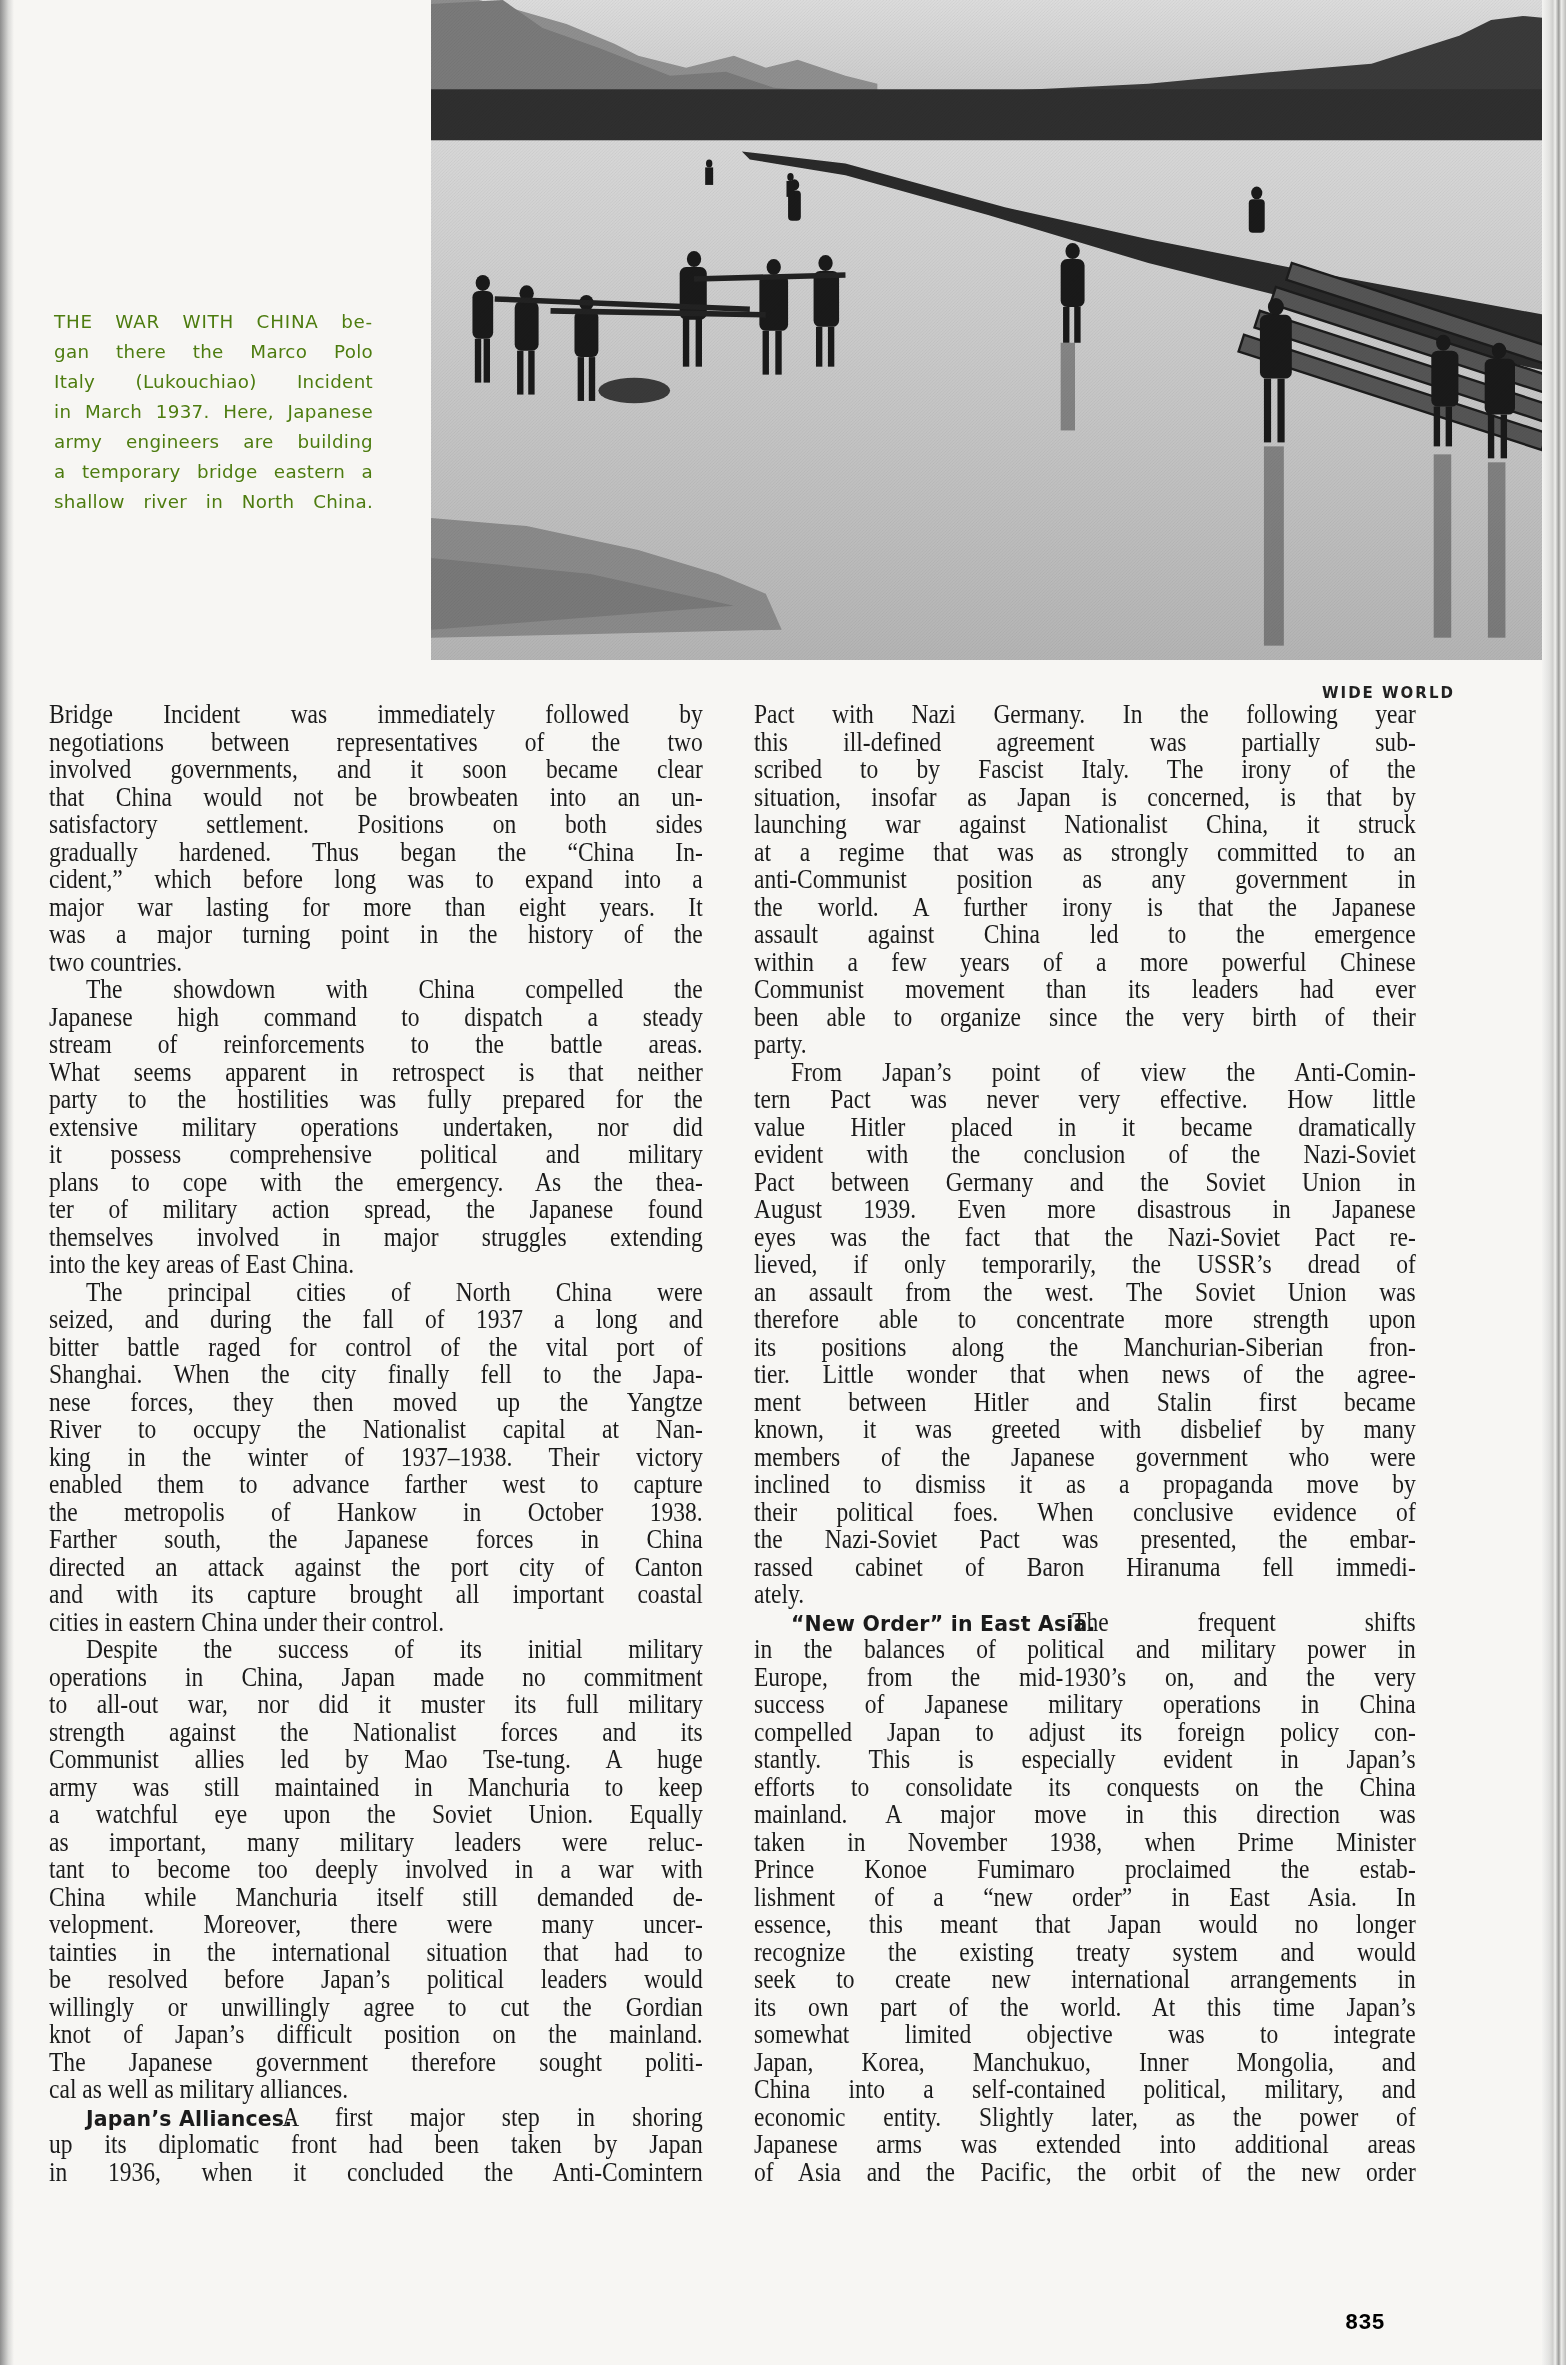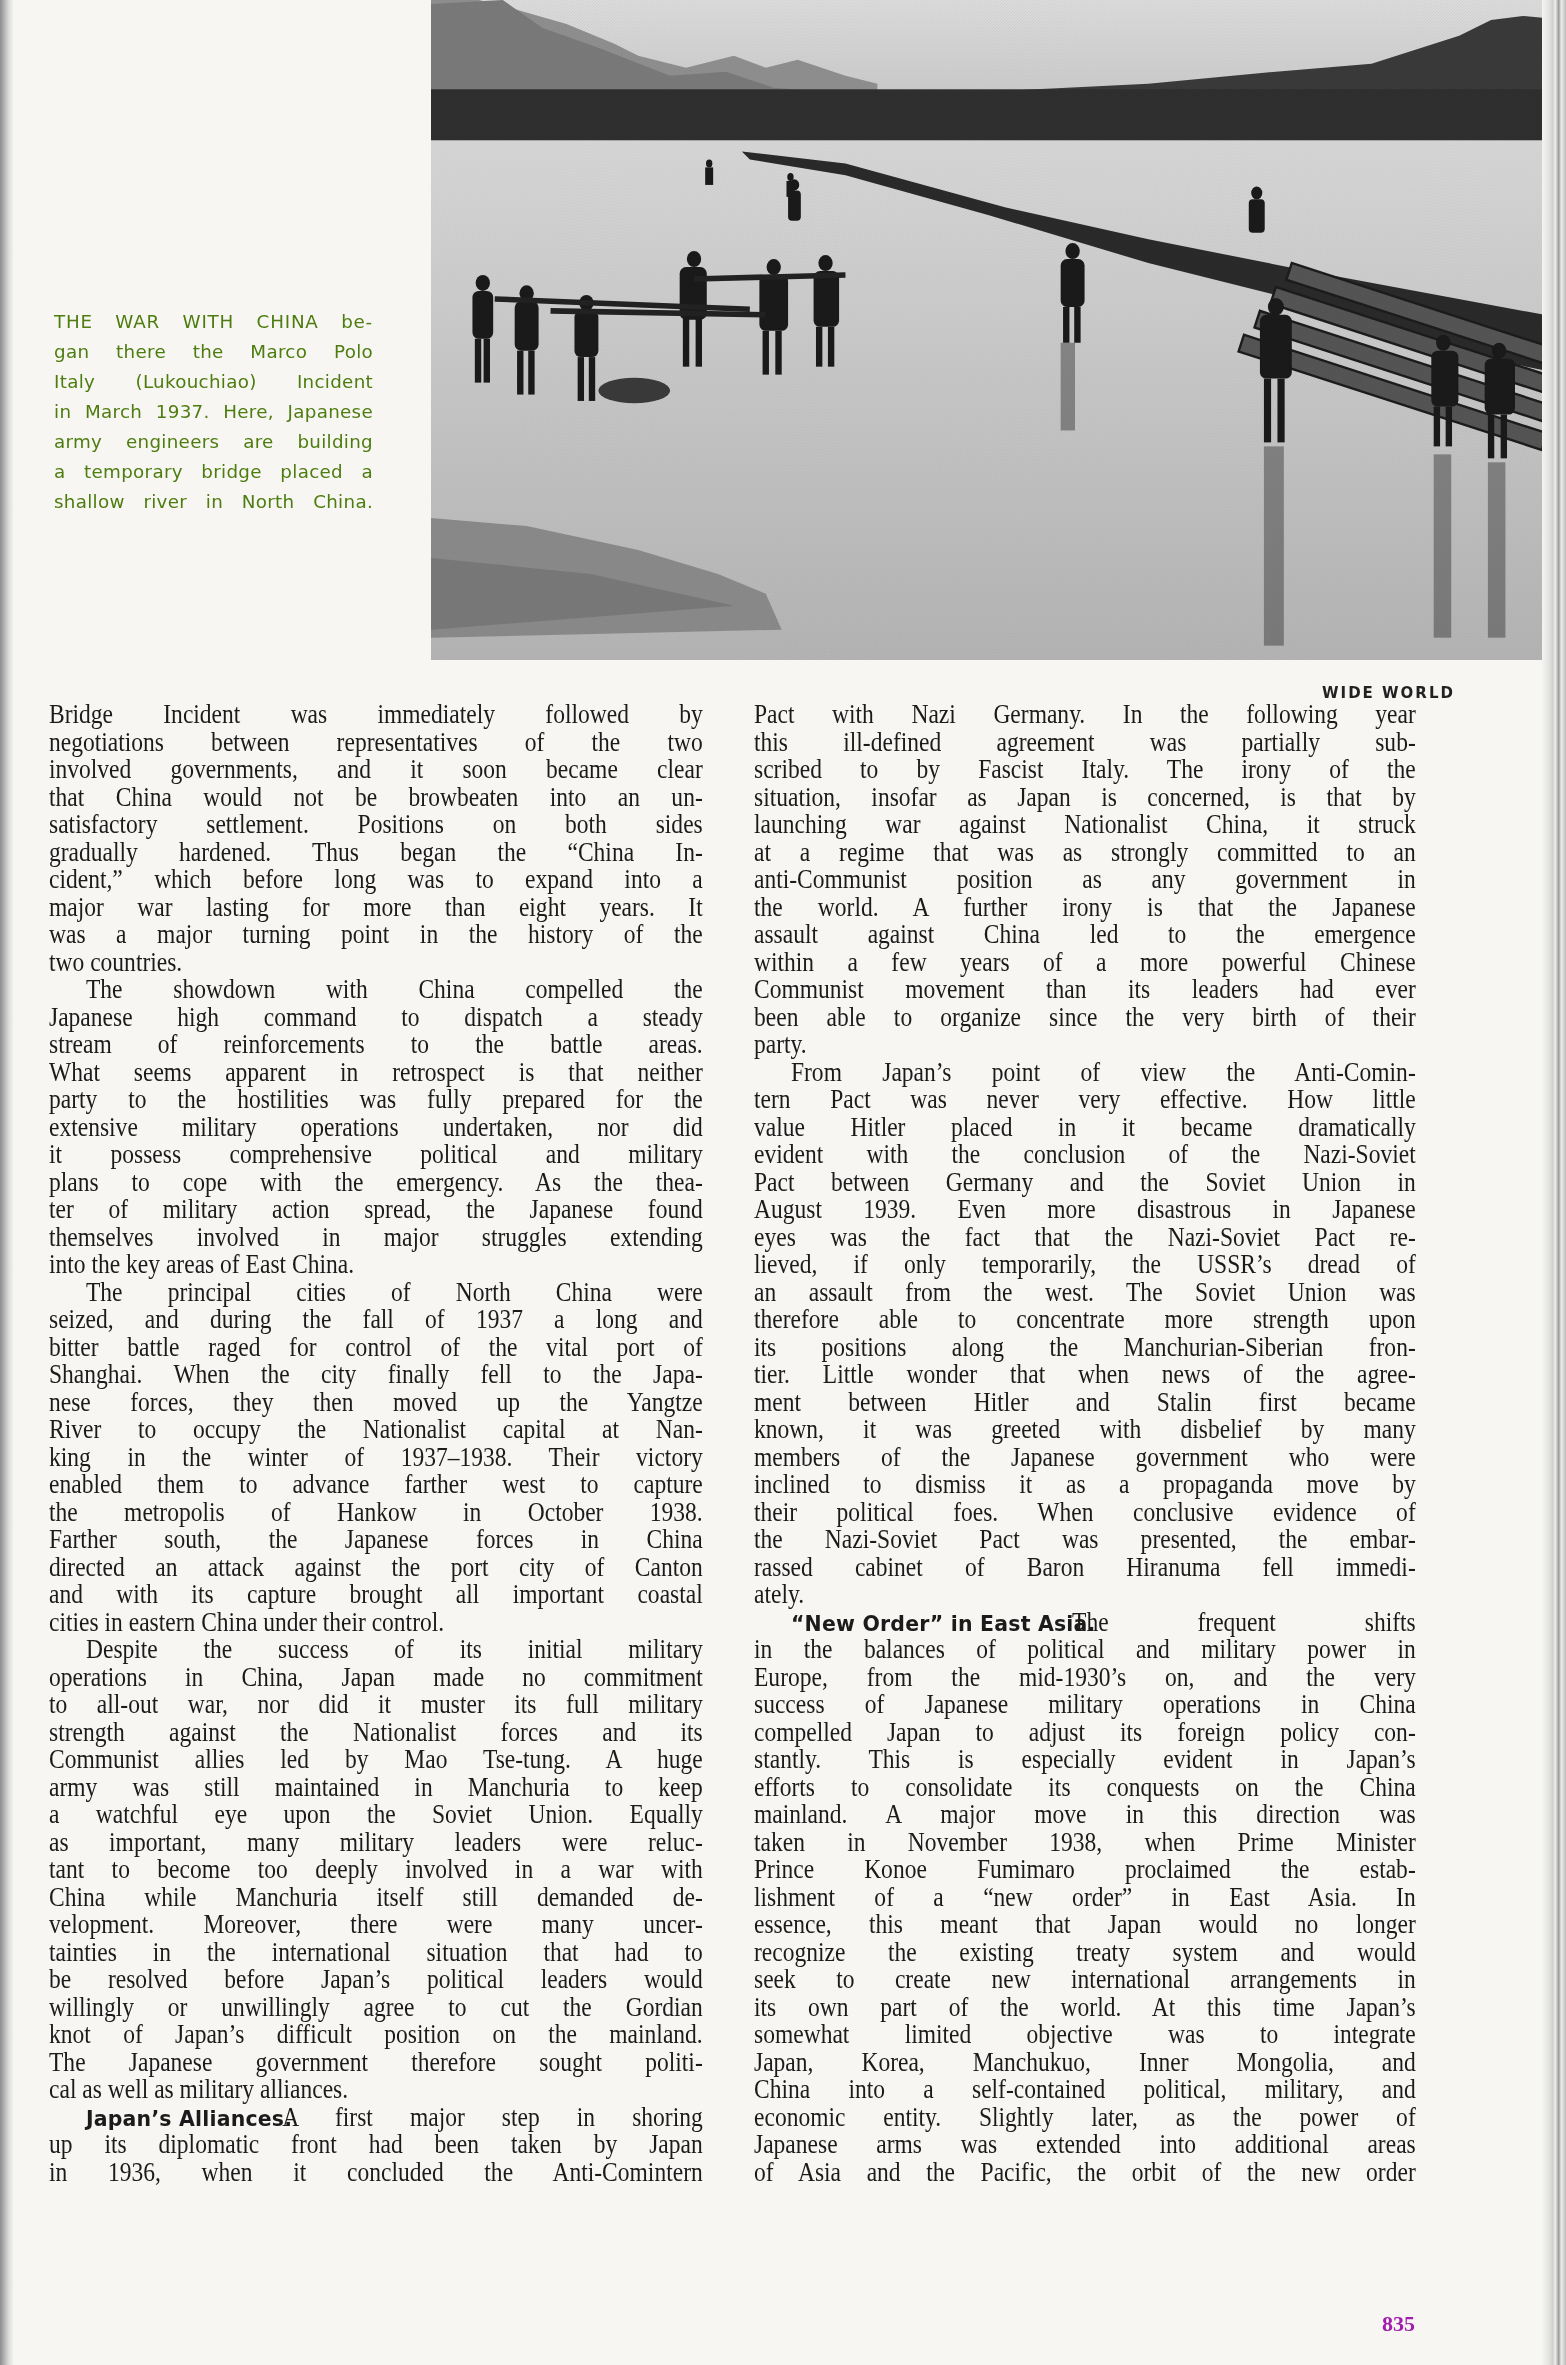--- a/index.html
+++ b/index.html
@@ -53,22 +53,22 @@
   .line.last { text-align-last: left; }
   .line.indent { padding-left: 44px; box-sizing: border-box; }
   .runin {
     font-family: "DejaVu Sans", "Liberation Sans", sans-serif;
     font-weight: bold; font-size: 21px; letter-spacing: 0.2px;
     display: inline-block; transform: scaleX(1.16); transform-origin: left center;
     margin-right: 22px;
   }
   .page-number {
     position: absolute; left: 1345px; top: 2311px;
-    font-family: Liberation Serif, serif;
-    font-weight: bold; font-size: 22px; color: #a21caf; margin-left: 37px;
+    font-family: Liberation Mono, monospace;
+    font-weight: bold; font-size: 22px; color: #000000;
   }
 </style>
 </head>
 <body>
 
 <div class="page-shade-left"></div>
 
 <div class="photo" title="Japanese army engineers carrying logs across a shallow river to build a temporary bridge, mountains in the background">
   <svg viewBox="0 0 1424 828" preserveAspectRatio="none">
     <defs>
@@ -203,21 +203,21 @@
     <rect x="0" y="0" width="1424" height="828" fill="url(#grain)"></rect>
   </svg>
 </div>
 
 <div class="caption">
   <span class="cline lead">THE WAR WITH CHINA be-</span>
   <span class="cline">gan there the Marco Polo</span>
   <span class="cline">Italy (Lukouchiao) Incident</span>
   <span class="cline">in March 1937. Here, Japanese</span>
   <span class="cline">army engineers are building</span>
-  <span class="cline">a temporary bridge placed a</span>
+  <span class="cline">a temporary bridge eastern a</span>
   <span class="cline">shallow river in North China.</span>
 </div>
 
 <div class="credit">WIDE WORLD</div>
 
 <div class="column col-left">
     <span class="line"><span>Bridge Incident was immediately followed by</span></span>
     <span class="line"><span>negotiations between representatives of the two</span></span>
     <span class="line"><span>involved governments, and it soon became clear</span></span>
     <span class="line"><span>that China would not be browbeaten into an un-</span></span>

